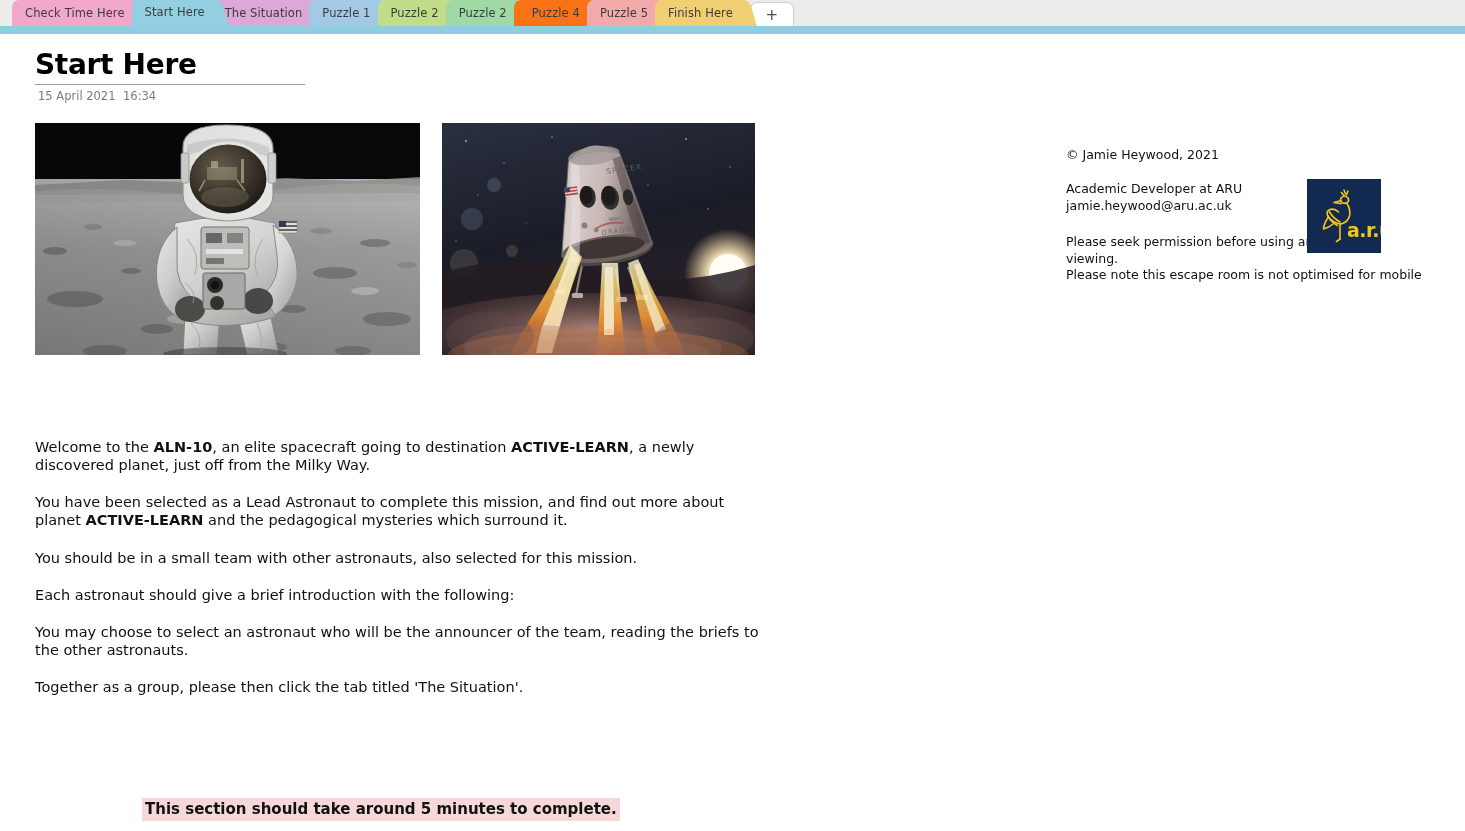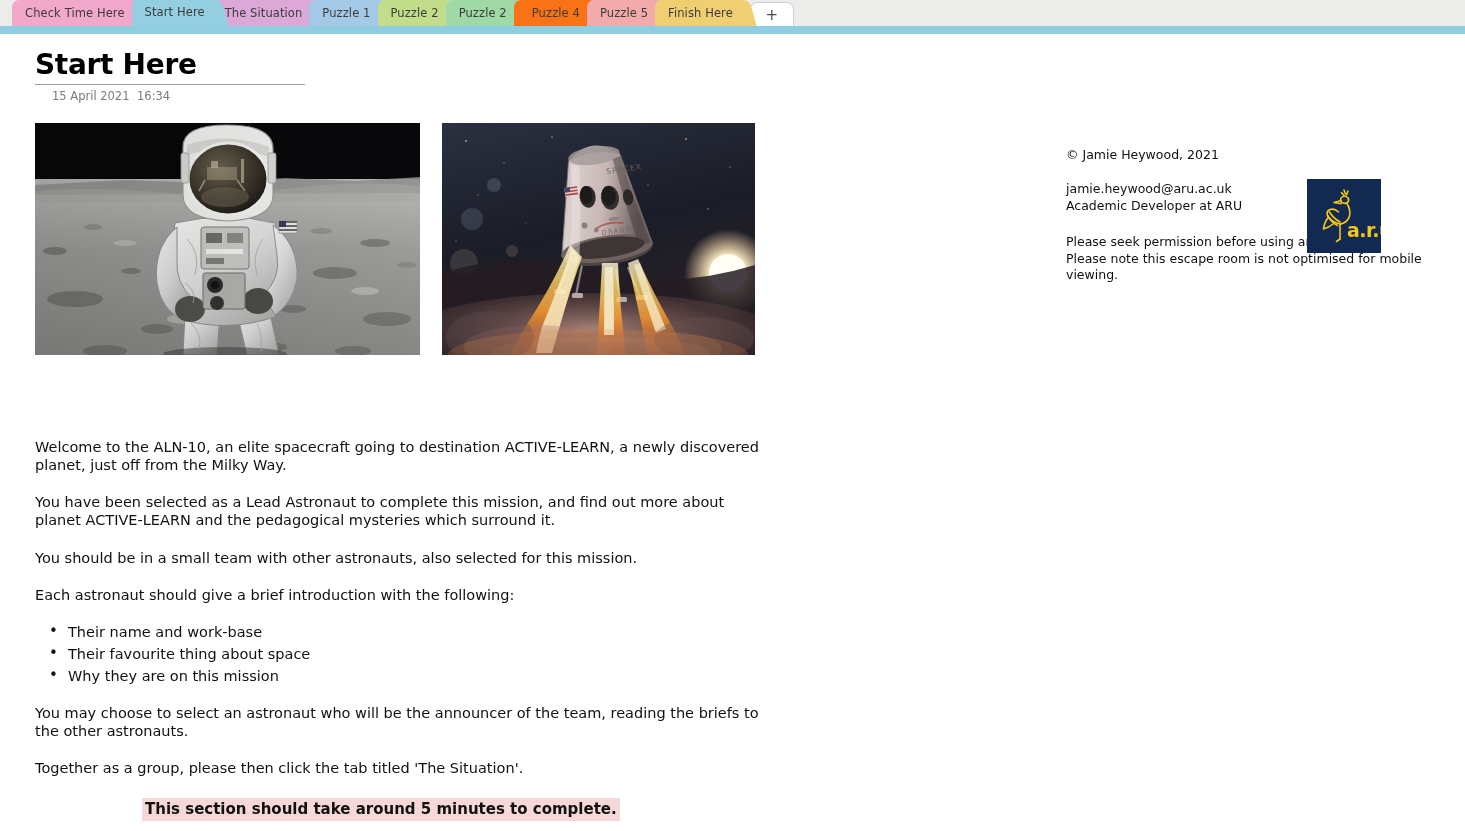--- a/index.html
+++ b/index.html
@@ -110,21 +110,21 @@
   }
   .title-rule {
     position: absolute;
     left: 35px; top: 50px;
     width: 270px;
     height: 1px;
     background: #999999;
   }
   .meta {
     position: absolute;
-    left: 52px; top: 55px;
+    left: 38px; top: 55px;
     font-size: 11.5px;
     color: #7b7b7b;
   }
   .meta .date { display: inline-block; width: 85px; }
   .meta .time { display: inline-block; }
 
   
   .photo-astronaut {
     position: absolute;
     left: 35px; top: 89px;
@@ -169,21 +169,21 @@
   .content {
     position: absolute;
     left: 35px; top: 404px;
     width: 730px;
     font-size: 14.5px;
     color: #111111;
     line-height: 1.25;
   }
   .content p { margin: 0 0 19px 0; }
   .content p:last-child { margin-bottom: 0; }
-  .content b { font-weight: normal; }
+  .content b { font-weight: bold; }
   .content ul {
     margin: 0 0 19px 0;
     padding-left: 33px;
     list-style: none;
   }
   .content li {
     position: relative;
     margin: 0 0 4px 0;
     padding-left: 0;
   }
@@ -527,26 +527,26 @@
         <ellipse cx="262" cy="216" rx="50" ry="22" fill="#6b5550" opacity="0.45"></ellipse>
       </g>
 
       <ellipse cx="156" cy="232" rx="150" ry="26" fill="#e08a4a" opacity="0.22"></ellipse>
     </svg>
   </div>
 
   <div class="info">
     <div class="line">© Jamie Heywood, 2021</div>
     <div class="info-gap"></div>
+    <div class="line">Academic Developer at ARU</div>
     <div class="line">jamie.heywood@aru.ac.uk</div>
-    <div class="line">Academic Developer at ARU</div>
     <div class="info-note">
       <div>Please seek permission before using and sharing.</div>
+      <div>viewing.</div>
       <div>Please note this escape room is not optimised for mobile</div>
-      <div>viewing.</div>
     </div>
   </div>
 
   <div class="aru-logo">
     <svg width="74" height="74" viewBox="0 0 74 74" xmlns="http://www.w3.org/2000/svg">
       <rect x="0" y="0" width="74" height="74" fill="#122a52"></rect>
       <g stroke="#f5c518" stroke-width="1.6" fill="none" stroke-linecap="round" stroke-linejoin="round">
 
         <path d="M37 11 L38.5 15"></path>
         <path d="M41 12 L39.5 16"></path>
@@ -575,25 +575,20 @@
   <div class="content">
 
     <p><span>Welcome to the </span><b>ALN-10</b><span>, an elite spacecraft going to destination </span><b>ACTIVE-LEARN</b><span>, a newly discovered planet, just off from the Milky Way.</span></p>
 
     <p><span>You have been selected as a Lead Astronaut to complete this mission, and find out more about planet </span><b>ACTIVE-LEARN</b><span> and the pedagogical mysteries which surround it.</span></p>
 
     <p>You should be in a small team with other astronauts, also selected for this mission.</p>
 
     <p>Each astronaut should give a brief introduction with the following:</p>
 
-    <ul>
-      <li>Their name and work-base</li>
-      <li>Their favourite thing about space</li>
-      <li>Why they are on this mission</li>
-    </ul>
 
     <p>You may choose to select an astronaut who will be the announcer of the team, reading the briefs to the other astronauts.</p>
 
     <p>Together as a group, please then click the tab titled 'The Situation'.</p>
   </div>
 
   <div class="footnote">This section should take around 5 minutes to complete.</div>
 
 </div>
 

